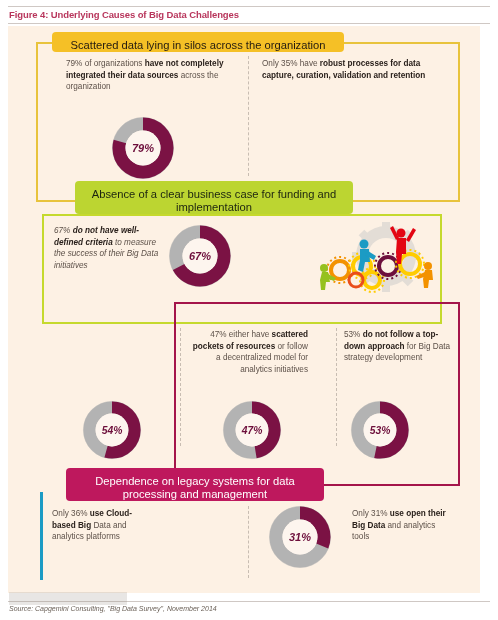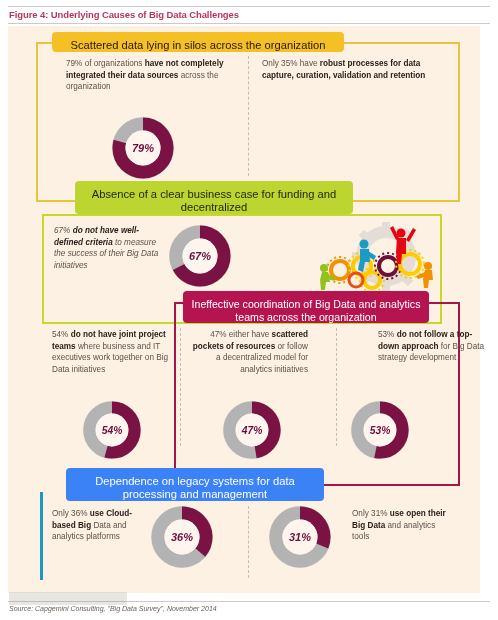--- a/index.html
+++ b/index.html
@@ -60,21 +60,21 @@
   .banner-green {
     left: 75px; top: 181px; width: 278px; height: 33px;
     background: #bcd531; color: #1c2410; font-size: 11.2px;
   }
   .banner-magenta {
     left: 183px; top: 291px; width: 246px; height: 32px;
     background: #b41550; color: #ffffff; font-size: 10.6px;
   }
   .banner-blue {
     left: 66px; top: 468px; width: 258px; height: 33px;
-    background: #3b82f6; color: #ffffff; font-size: 11.2px;
+    background: #be185d; color: #ffffff; font-size: 11.2px;
   }
   .banner span { display: block; padding: 0 8px; }
 
   
   .txt {
     position: absolute;
     font-size: 8.2px; line-height: 1.42; color: #5d5149;
     z-index: 5;
   }
   .txt b { color: #2a211c; font-weight: bold; }
@@ -205,48 +205,44 @@
       <circle cx="32" cy="32" r="30.5" fill="none" stroke="#d8d2cb" stroke-width="1"></circle>
       <circle cx="32" cy="32" r="24" fill="none" stroke="#b3b3b3" stroke-width="13"></circle>
       <circle cx="32" cy="32" r="24" fill="none" stroke="#7b1244" stroke-width="13" stroke-dasharray="119.1 31.7" transform="rotate(-90 32 32)"></circle>
       <circle cx="32" cy="32" r="17.5" fill="#fdf5ee"></circle>
       <text class="pct" x="32" y="36" text-anchor="middle" font-size="11">79%</text>
     </svg>
   </div>
 
 
   <div class="banner banner-green">
-    <span>Absence of a clear business case for funding and decentralized</span>
+    <span>Absence of a clear business case for funding and implementation</span>
   </div>
 
   <div class="txt" style="left:54px; top:225px; width:110px;font-style:italic;">67% <b>do not have well-defined criteria </b>to measure the success of their Big Data initiatives</div>
 
   <div class="donut" style="left:168px; top:224px;">
     <svg width="64" height="64" viewBox="0 0 64 64">
       <circle cx="32" cy="32" r="30.5" fill="none" stroke="#d8d2cb" stroke-width="1"></circle>
       <circle cx="32" cy="32" r="24" fill="none" stroke="#b3b3b3" stroke-width="13"></circle>
       <circle cx="32" cy="32" r="24" fill="none" stroke="#7b1244" stroke-width="13" stroke-dasharray="101.0 49.8" transform="rotate(-90 32 32)"></circle>
       <circle cx="32" cy="32" r="17.5" fill="#fdf5ee"></circle>
       <text class="pct" x="32" y="36" text-anchor="middle" font-size="11">67%</text>
     </svg>
   </div>
 
-  <div class="banner banner-magenta">
-    <span>Ineffective coordination of Big Data and analytics teams across the organization</span>
-  </div>
-
-  <div class="txt" style="left:52px; top:329px; width:120px;">54% <b>do not have joint project teams </b>where business and IT executives work together on Big Data initiatives</div>
+
 
   <div class="vdiv" style="left:180px; top:328px; height:118px;"></div>
 
   <div class="txt" style="left:188px; top:329px; width:120px;text-align:right;">47% either have <b>scattered pockets of resources </b>or follow a decentralized model for analytics initiatives</div>
 
   <div class="vdiv" style="left:336px; top:328px; height:118px;"></div>
 
-  <div class="txt" style="left:344px; top:329px; width:108px;margin-left:34px;">53% <b>do not follow a top-down approach </b>for Big Data strategy development</div>
+  <div class="txt" style="left:344px; top:329px; width:108px;">53% <b>do not follow a top-down approach </b>for Big Data strategy development</div>
 
   <div class="donut" style="left:82px; top:400px;">
     <svg width="60" height="60" viewBox="0 0 64 64">
       <circle cx="32" cy="32" r="30.5" fill="none" stroke="#d8d2cb" stroke-width="1"></circle>
       <circle cx="32" cy="32" r="24" fill="none" stroke="#b3b3b3" stroke-width="13"></circle>
       <circle cx="32" cy="32" r="24" fill="none" stroke="#7b1244" stroke-width="13" stroke-dasharray="81.4 69.4" transform="rotate(-90 32 32)"></circle>
       <circle cx="32" cy="32" r="17.5" fill="#fdf5ee"></circle>
       <text class="pct" x="32" y="36" text-anchor="middle" font-size="11">54%</text>
     </svg>
   </div>
@@ -270,29 +266,20 @@
       <text class="pct" x="32" y="36" text-anchor="middle" font-size="11">53%</text>
     </svg>
   </div>
 
   <div class="banner banner-blue">
     <span>Dependence on legacy systems for data processing and management</span>
   </div>
 
   <div class="txt" style="left:52px; top:508px; width:95px;">Only 36% <b>use Cloud-based Big </b>Data and analytics platforms</div>
 
-  <div class="donut" style="left:150px; top:505px;">
-    <svg width="64" height="64" viewBox="0 0 64 64">
-      <circle cx="32" cy="32" r="30.5" fill="none" stroke="#d8d2cb" stroke-width="1"></circle>
-      <circle cx="32" cy="32" r="24" fill="none" stroke="#b3b3b3" stroke-width="13"></circle>
-      <circle cx="32" cy="32" r="24" fill="none" stroke="#7b1244" stroke-width="13" stroke-dasharray="54.3 96.5" transform="rotate(-90 32 32)"></circle>
-      <circle cx="32" cy="32" r="17.5" fill="#fdf5ee"></circle>
-      <text class="pct" x="32" y="36" text-anchor="middle" font-size="11">36%</text>
-    </svg>
-  </div>
 
   <div class="vdiv" style="left:248px; top:506px; height:72px;"></div>
 
   <div class="donut" style="left:268px; top:505px;">
     <svg width="64" height="64" viewBox="0 0 64 64">
       <circle cx="32" cy="32" r="30.5" fill="none" stroke="#d8d2cb" stroke-width="1"></circle>
       <circle cx="32" cy="32" r="24" fill="none" stroke="#b3b3b3" stroke-width="13"></circle>
       <circle cx="32" cy="32" r="24" fill="none" stroke="#7b1244" stroke-width="13" stroke-dasharray="46.7 104.0" transform="rotate(-90 32 32)"></circle>
       <circle cx="32" cy="32" r="17.5" fill="#fdf5ee"></circle>
       <text class="pct" x="32" y="36" text-anchor="middle" font-size="11">31%</text>

